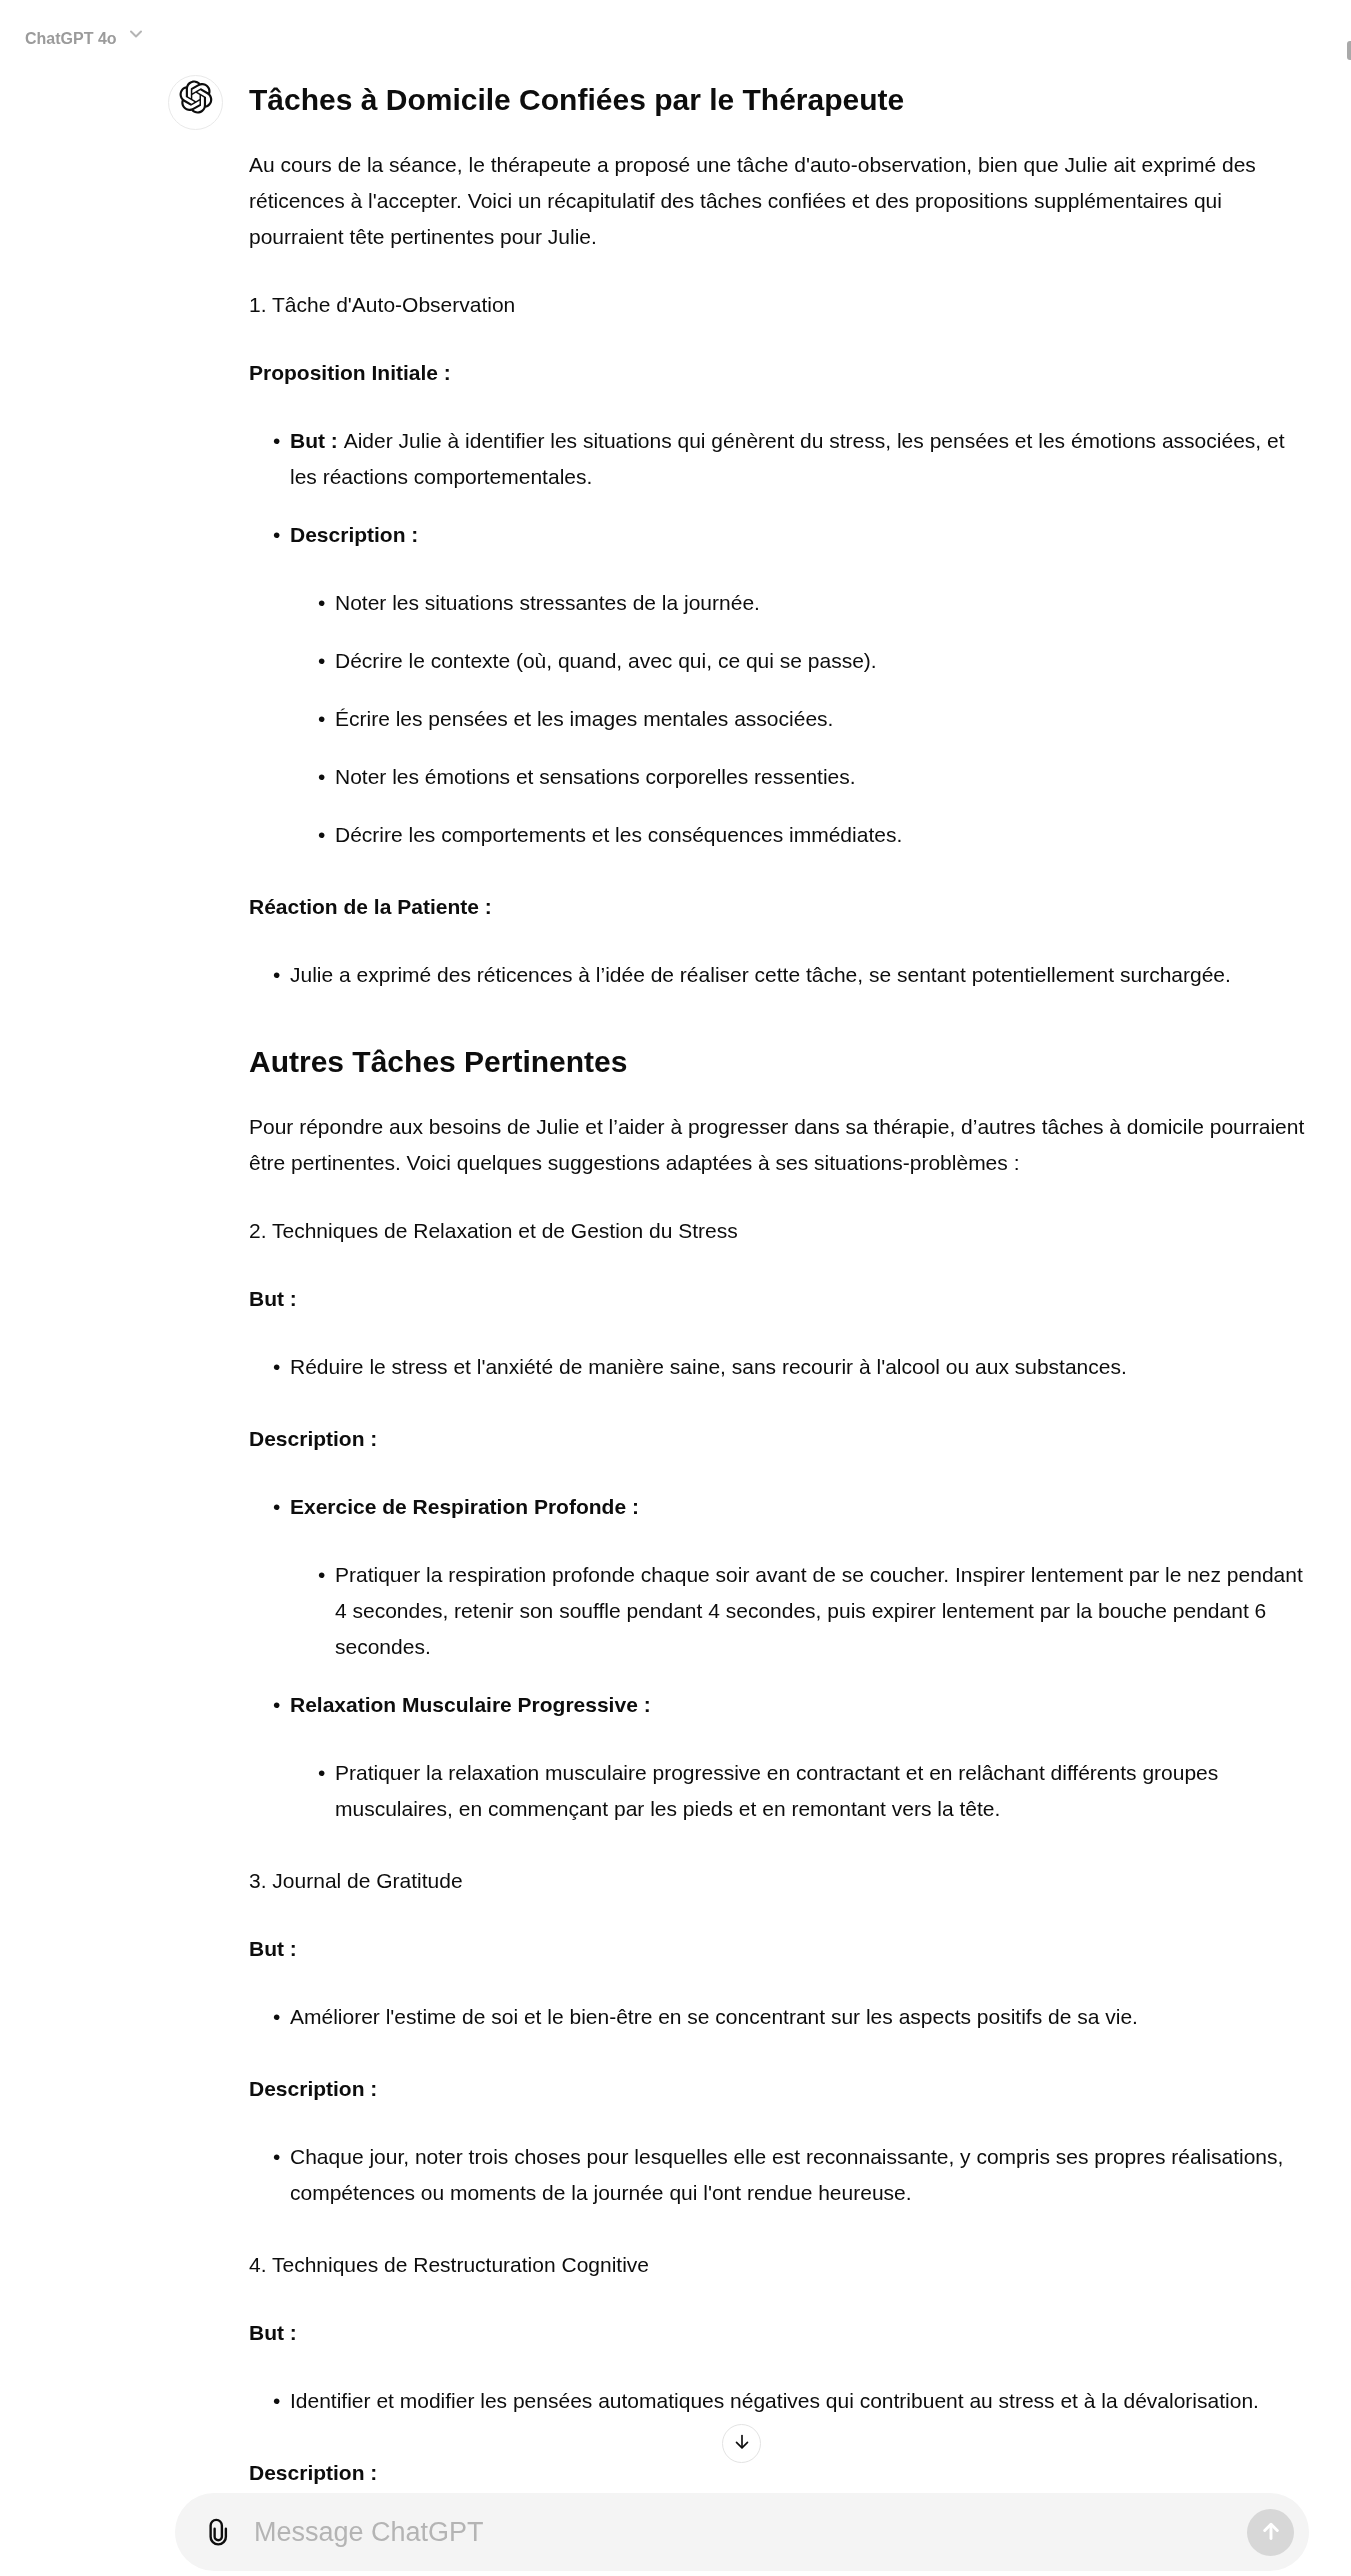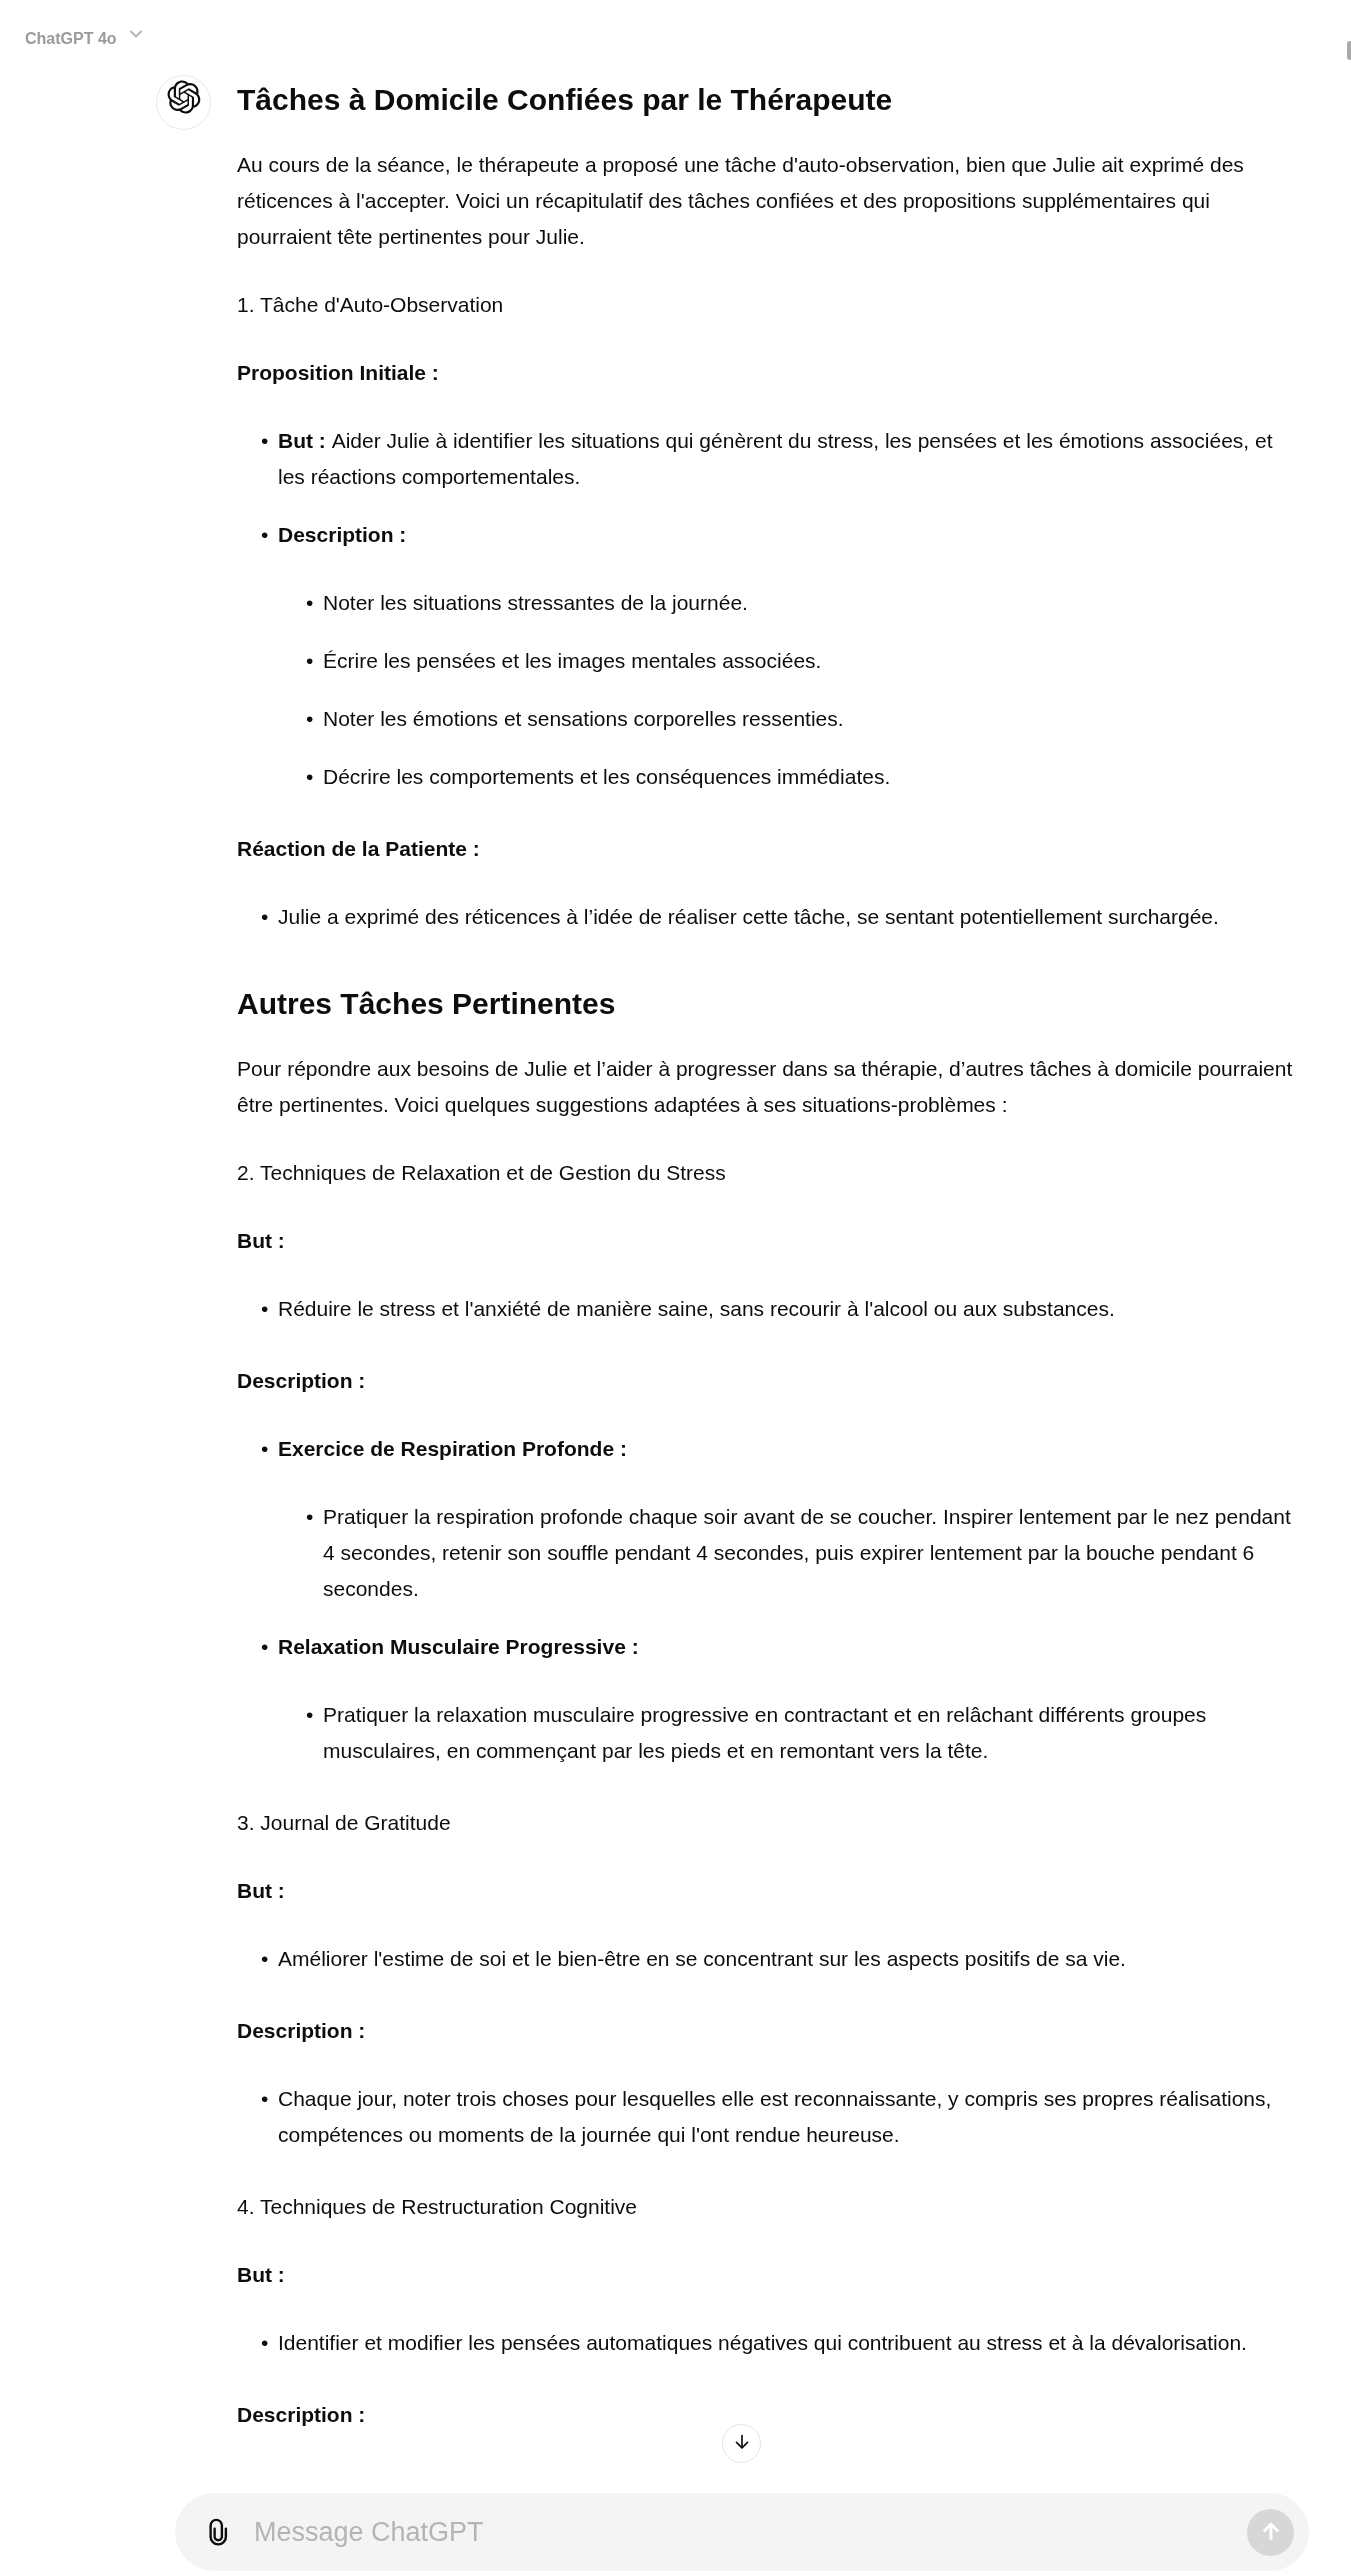--- a/index.html
+++ b/index.html
@@ -23,21 +23,21 @@
   .model-selector svg { margin-top: 4px; }
 
   .scrollbar-sliver {
     position: absolute; right: 0; top: 41px;
     width: 4px; height: 19px; background: #a9a9a9;
     border-radius: 3px 0 0 3px; z-index: 6;
   }
 
   
   .message {
-    position: absolute; top: 75px; left: 156px; width: 1146px;
+    position: absolute; top: 75px; left: 168px; width: 1146px;
     display: flex; gap: 26px; align-items: flex-start;
   }
   .avatar {
     width: 55px; height: 55px; flex: 0 0 55px;
     border: 1px solid #e9e9e9; border-radius: 50%;
     background: #fff; display: flex; align-items: center; justify-content: center;
   }
   .avatar svg { width: 34px; height: 34px; color: #0d0d0d; }
 
   .content { flex: 1; min-width: 0; padding-top: 5px; }
@@ -119,20 +119,21 @@
 
     <p class="md-h4">1. Tâche d'Auto-Observation</p>
     <p class="bold-line">Proposition Initiale :</p>
 
     <ul>
       <li><strong>But : </strong><span>Aider Julie à identifier les situations qui génèrent du stress, les pensées et les émotions associées, et les réactions comportementales.</span></li>
       <li>
         <strong>Description :</strong>
         <ul>
           <li>Noter les situations stressantes de la journée.</li>
+          <li>Décrire le contexte (où, quand, avec qui, ce qui se passe).</li>
           <li>Écrire les pensées et les images mentales associées.</li>
           <li>Noter les émotions et sensations corporelles ressenties.</li>
           <li>Décrire les comportements et les conséquences immédiates.</li>
         </ul>
       </li>
     </ul>
 
     <p class="bold-line">Réaction de la Patiente :</p>
     <ul>
       <li>Julie a exprimé des réticences à l’idée de réaliser cette tâche, se sentant potentiellement surchargée.</li>

